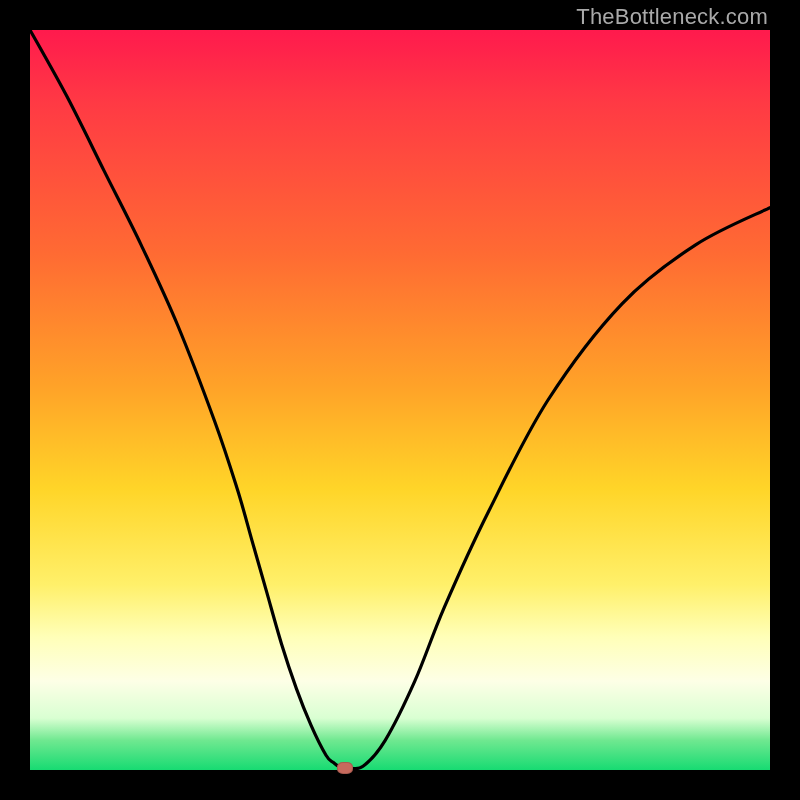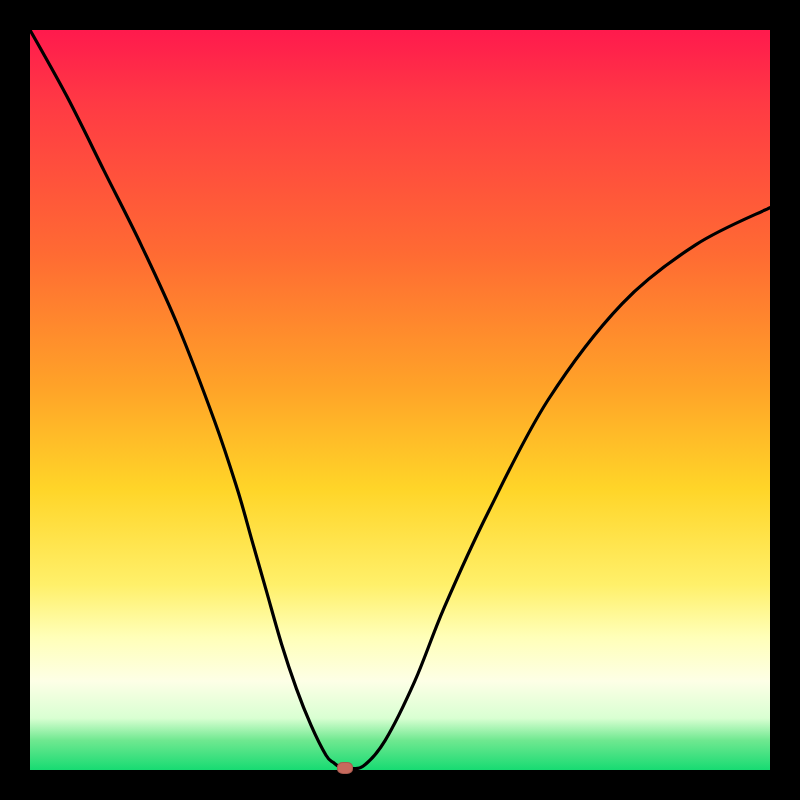--- a/index.html
+++ b/index.html
@@ -64,20 +64,21 @@
     border-radius: 6px / 5px;
     background: #c76a5d;
     box-shadow: 0 0 0 1px rgba(0,0,0,0.15) inset;
   }
 </style>
 </head>
 <body>
 
 <div class="frame">
 
+  <div class="watermark">TheBottleneck.com</div>
 
   <div class="plot-area">
 
     <svg class="curve-svg" viewBox="0 0 740 740" preserveAspectRatio="none">
       <path id="curve-path" d="M 0.0 0.0 C 6.2 11.1, 24.7 43.2, 37.0 66.6 C 49.3 90.0, 61.7 115.9, 74.0 140.6 C 86.3 165.3, 98.7 188.7, 111.0 214.6 C 123.3 240.5, 135.7 266.4, 148.0 296.0 C 160.3 325.6, 175.1 365.1, 185.0 392.2 C 194.9 419.3, 201.0 439.1, 207.2 458.8 C 213.4 478.5, 217.1 493.3, 222.0 510.6 C 226.9 527.9, 231.9 545.1, 236.8 562.4 C 241.7 579.7, 246.7 598.2, 251.6 614.2 C 256.5 630.2, 261.5 645.0, 266.4 658.6 C 271.3 672.2, 276.3 684.5, 281.2 695.6 C 286.1 706.7, 292.3 719.0, 296.0 725.2 C 299.7 731.4, 300.9 730.5, 303.4 732.6 C 305.9 734.7, 308.3 736.9, 310.8 737.8 C 313.3 738.6, 314.5 738.0, 318.2 737.8 C 321.9 737.5, 326.8 740.9, 333.0 736.3 C 339.2 731.7, 346.6 724.6, 355.2 710.4 C 363.8 696.2, 374.9 673.4, 384.8 651.2 C 394.7 629.0, 402.1 605.6, 414.4 577.2 C 426.7 548.8, 441.5 515.5, 458.8 481.0 C 476.1 446.5, 495.8 404.5, 518.0 370.0 C 540.2 335.5, 567.3 299.7, 592.0 273.8 C 616.7 247.9, 641.3 230.6, 666.0 214.6 C 690.7 198.6, 727.7 183.8, 740.0 177.6" fill="none" stroke="#000000" stroke-width="3.2" stroke-linecap="round" stroke-linejoin="round"></path>
     </svg>
 
     <div id="marker" class="marker" style="left: 306.5px; top: 731.78px; background: rgb(199, 106, 93);"></div>
 
   </div>

